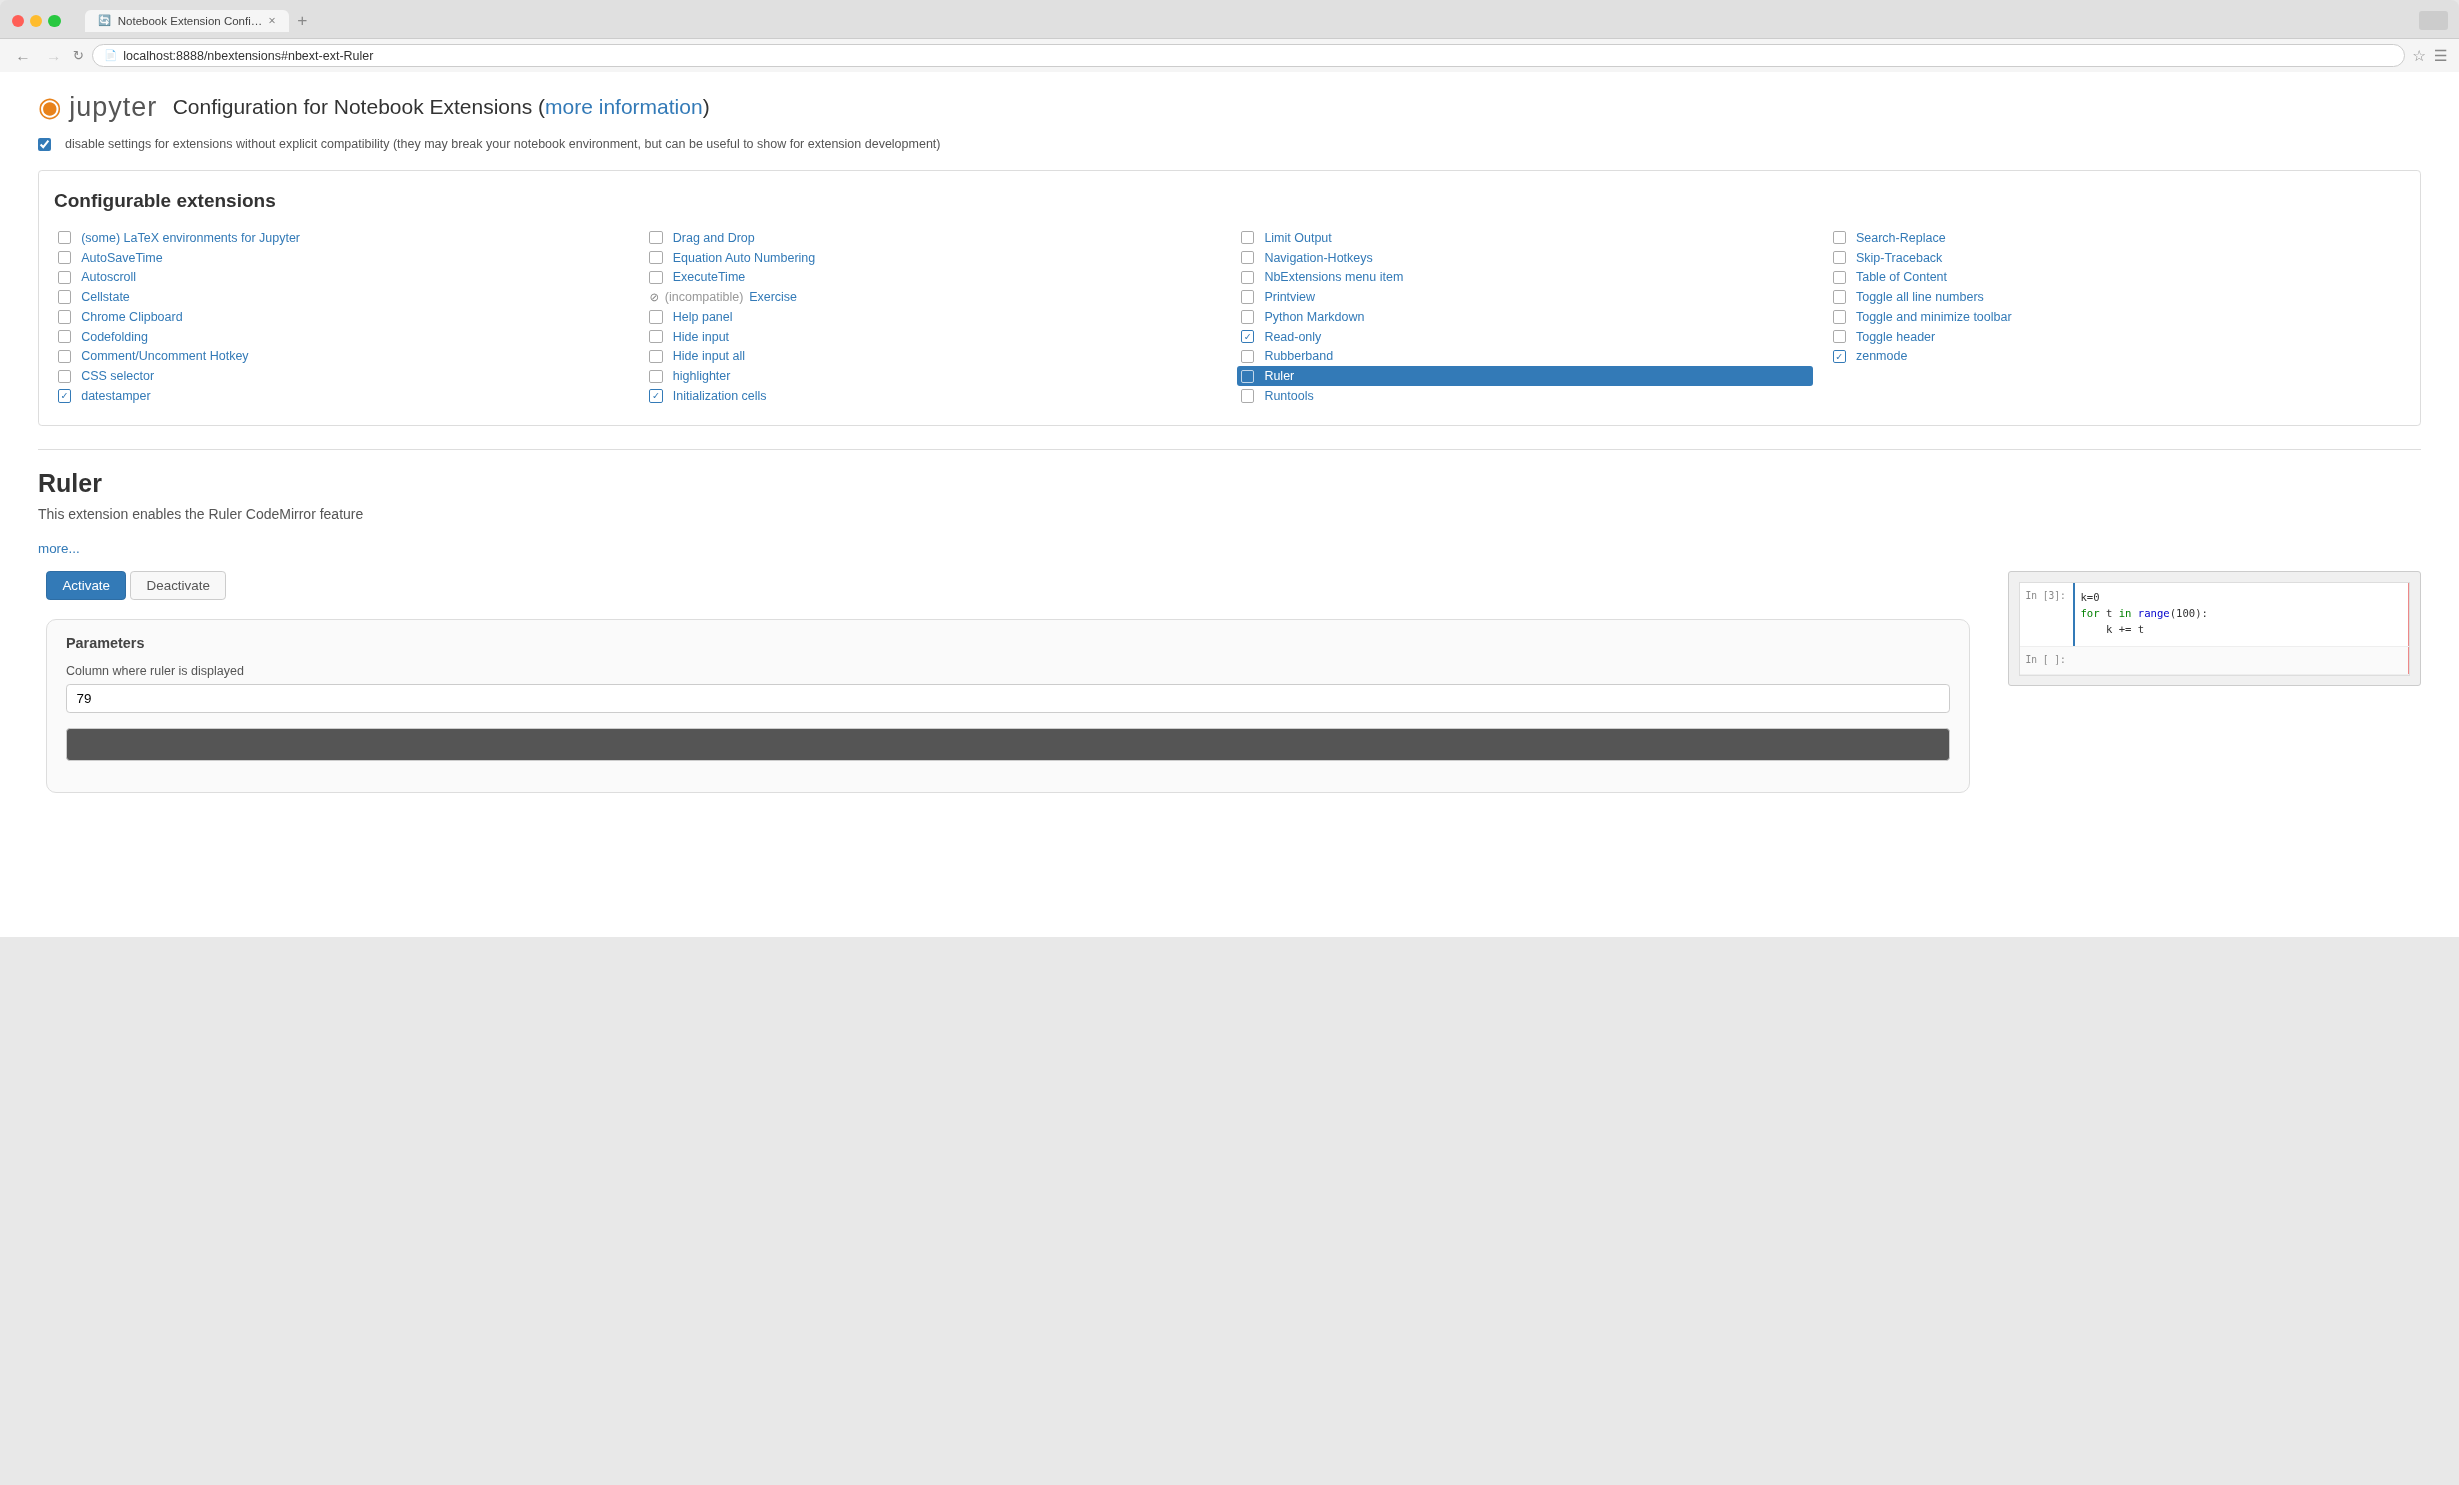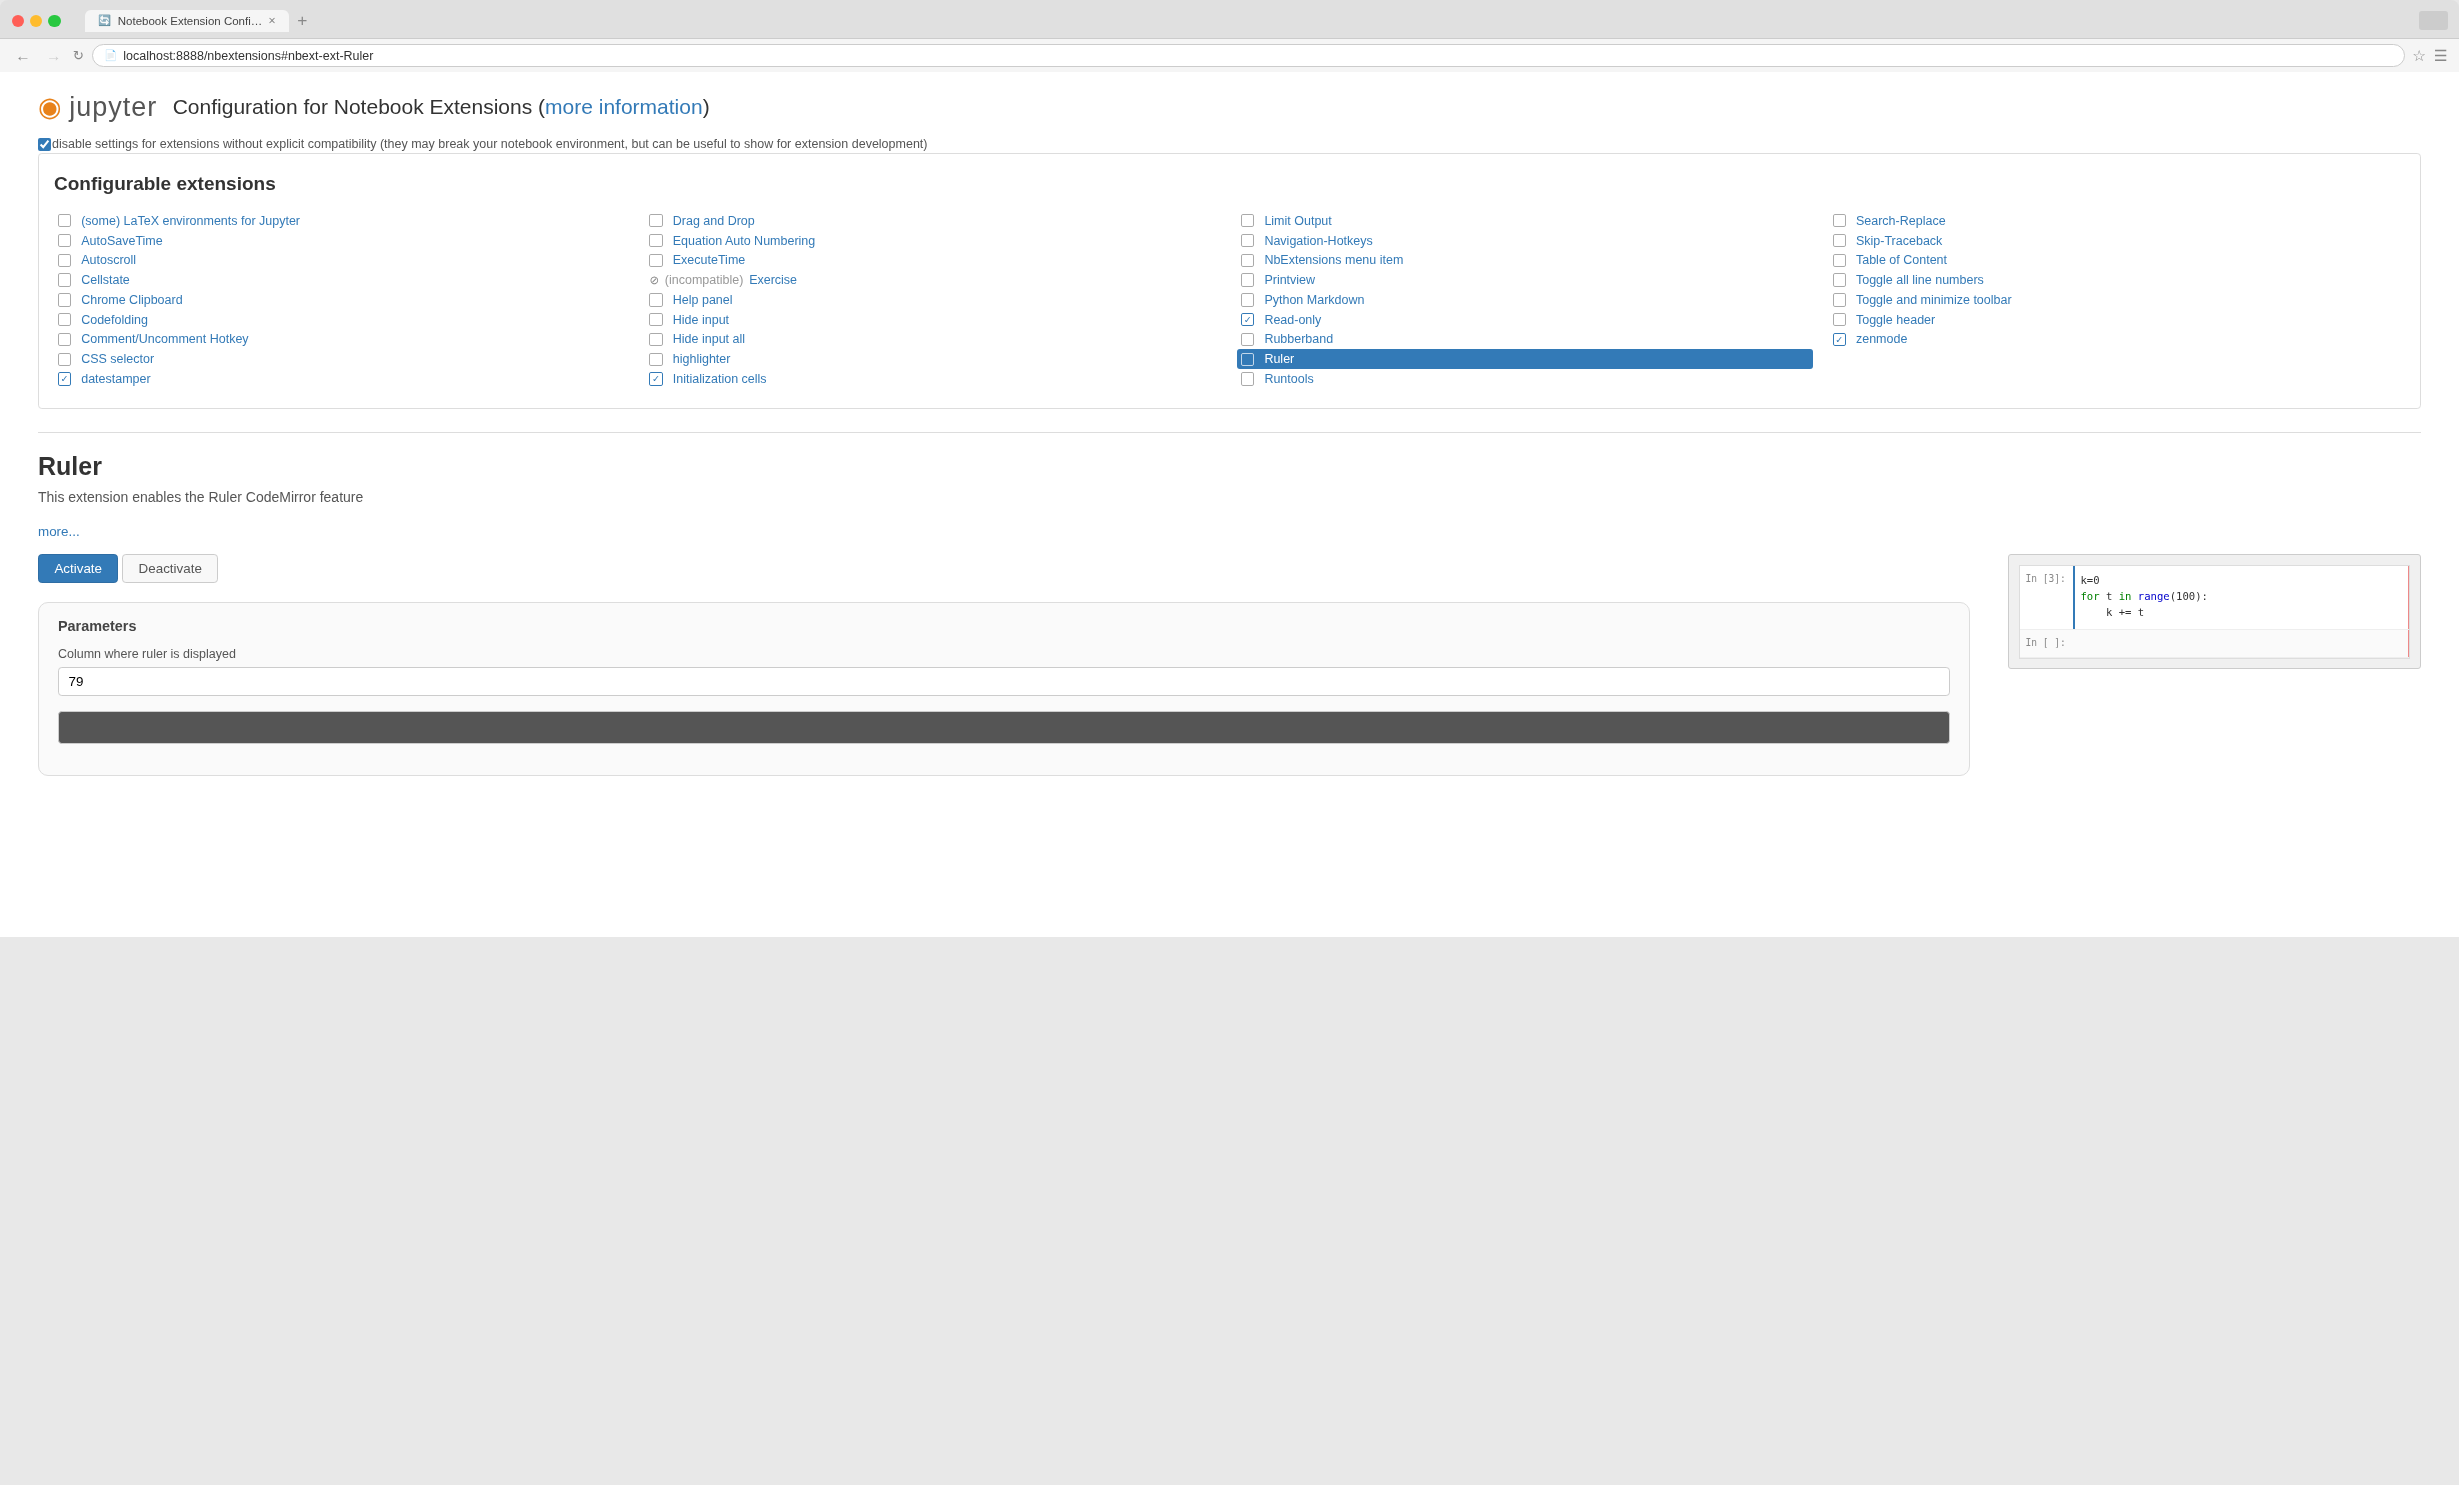--- a/index.html
+++ b/index.html
@@ -29,21 +29,21 @@
     .page-content { background: white; min-height: 865px; padding: 19px 38px; }
 
     
     .jupyter-header { display: flex; align-items: center; gap: 15.4px; margin-bottom: 13.4px; }
     .jupyter-logo { display: flex; align-items: center; gap: 7.7px; }
     .jupyter-logo-icon { font-size: 27px; }
     .jupyter-logo-text { font-size: 27px; font-weight: 300; color: #555; letter-spacing: 1px; }
     .page-title { font-size: 21px; color: #333; font-weight: 400; }
     .page-title a { color: #337ab7; text-decoration: none; }
 
-    .compat-checkbox-row { display: flex; align-items: flex-start; gap: 1px; margin-bottom: 2px; font-size: 12.5px; color: #555; }
+    .compat-checkbox-row { display: flex; align-items: flex-start; gap: 14px; margin-bottom: 19px; font-size: 12.5px; color: #555; }
     .compat-checkbox-row input[type=checkbox] { margin-top: 1.9px; accent-color: #337ab7; }
 
     
     .extensions-panel { border: 1px solid #ddd; border-radius: 3.8px; padding: 19px 15px; margin-bottom: 23px; }
     .extensions-title { font-size: 19px; font-weight: 600; color: #333; margin-bottom: 15.4px; }
 
     .extensions-grid { display: grid; grid-template-columns: repeat(4, 1fr); gap: 3.8px 15.4px; }
     .ext-item { display: flex; align-items: center; gap: 10px; padding: 2.9px 3.8px; cursor: pointer; border-radius: 2.9px; color: #337ab7; font-size: 12.5px; text-decoration: none; white-space: nowrap; }
     .ext-item.selected { background: #337ab7; color: white; border-radius: 2.9px; }
     .ext-item.selected .ext-checkbox { color: white; }
@@ -54,21 +54,21 @@
     .incompat-icon { color: #888; font-size: 11.5px; }
 
     hr.section-divider { border: none; border-top: 1px solid #ddd; margin: 9.6px 0 19px; }
 
     
     .ruler-section { padding: 0 0 19px; }
     .ruler-title { font-size: 25px; font-weight: 600; color: #333; margin-bottom: 7.7px; }
     .ruler-desc { font-size: 14px; color: #555; margin-bottom: 19px; }
     .ruler-more { color: #337ab7; text-decoration: none; font-size: 13.4px; display: block; margin-bottom: 15.4px; }
 
-    .ruler-content { display: flex; gap: 38px; align-items: flex-start; }
+    .ruler-content { display: flex; gap: 38px; align-items: flex-start; margin-left: 8px; }
     .ruler-left { flex: 1; }
     .ruler-right { width: 413px; }
 
     .btn-group { display: flex; gap: 3.8px; margin-bottom: 19px; }
     .btn-activate { background: #337ab7; color: white; border: 1px solid #2e6da4; border-radius: 3.8px; padding: 5.8px 15.4px; font-size: 13.4px; cursor: pointer; }
     .btn-deactivate { background: #f8f8f8; color: #555; border: 1px solid #ccc; border-radius: 3.8px; padding: 5.8px 15.4px; font-size: 13.4px; cursor: pointer; }
 
     .params-panel { border: 1px solid #ddd; border-radius: 10px; padding: 15.4px 19px; background: #fafafa; }
     .params-title { font-size: 14.4px; font-weight: 600; color: #444; margin-bottom: 13.4px; }
     .param-group { margin-bottom: 15.4px; }

